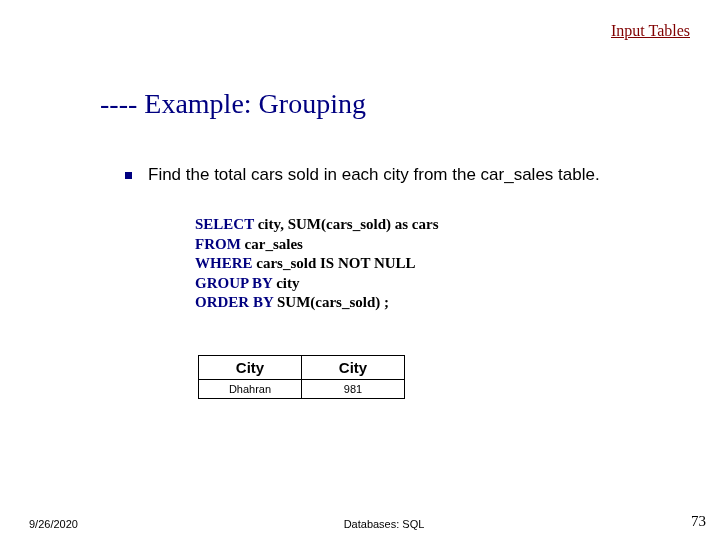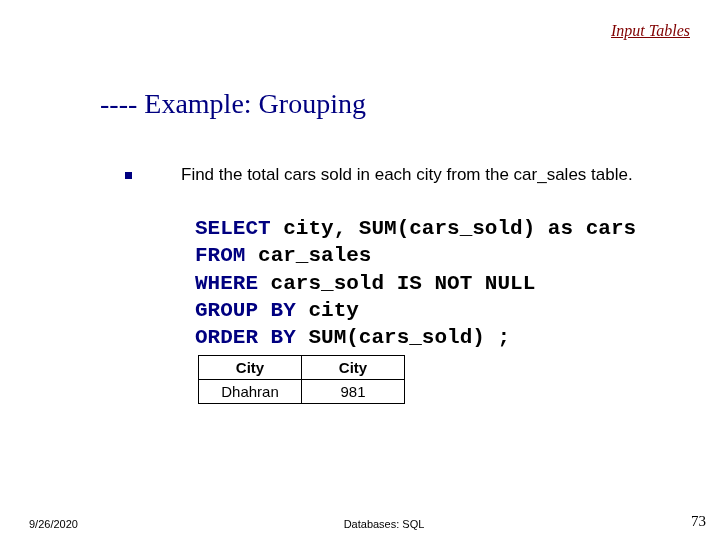--- a/index.html
+++ b/index.html
@@ -14,59 +14,57 @@
     overflow: hidden;
   }
   .link-top {
     position: absolute;
     top: 22px;
     right: 30px;
     font-family: "Times New Roman", serif;
     font-size: 16px;
     color: #800000;
     text-decoration: underline;
-    font-style: italic;
   }
   .title {
     position: absolute;
     top: 80px;
     left: 100px;
     font-family: "Times New Roman", serif;
     font-size: 28px;
     color: #000080;
     font-weight: normal;
     margin-top: 8px;
   }
   .bullet-row {
     position: absolute;
     top: 165px;
     left: 125px;
     display: flex;
     align-items: flex-start;
-    gap: 33px;
   }
   .bullet-square {
     width: 7px;
     height: 7px;
     background: #000080;
     margin-top: 7px;
     margin-right: 16px;
     flex-shrink: 0;
   }
   .bullet-text {
     font-family: Verdana, Arial, sans-serif;
     font-size: 17px;
     color: #000;
   }
   .sql-block {
     position: absolute;
     top: 215px;
     left: 195px;
-    font-family: Liberation Mono, monospace;
-    font-size: 21px;
+    font-family: Liberation Serif, serif;
+    font-size: 15px;
     font-weight: bold;
     line-height: 1.3;
     color: #000;
     white-space: pre;
   }
   .kw { color: #000080; }
   .result-table {
     position: absolute;
     top: 355px;
     left: 198px;
@@ -80,21 +78,21 @@
   }
   .result-table th {
     font-weight: bold;
     font-size: 15px;
     width: 102px;
   }
   .result-table th.cars {
     width: 102px;
   }
   .result-table td {
-    font-size: 15px;
+    font-size: 11px;
     margin-top: 46px;
   }
   .footer-date {
     position: absolute;
     bottom: 10px;
     left: 29px;
     font-family: Verdana, Arial, sans-serif;
     font-size: 11px;
     color: #000;
   }

